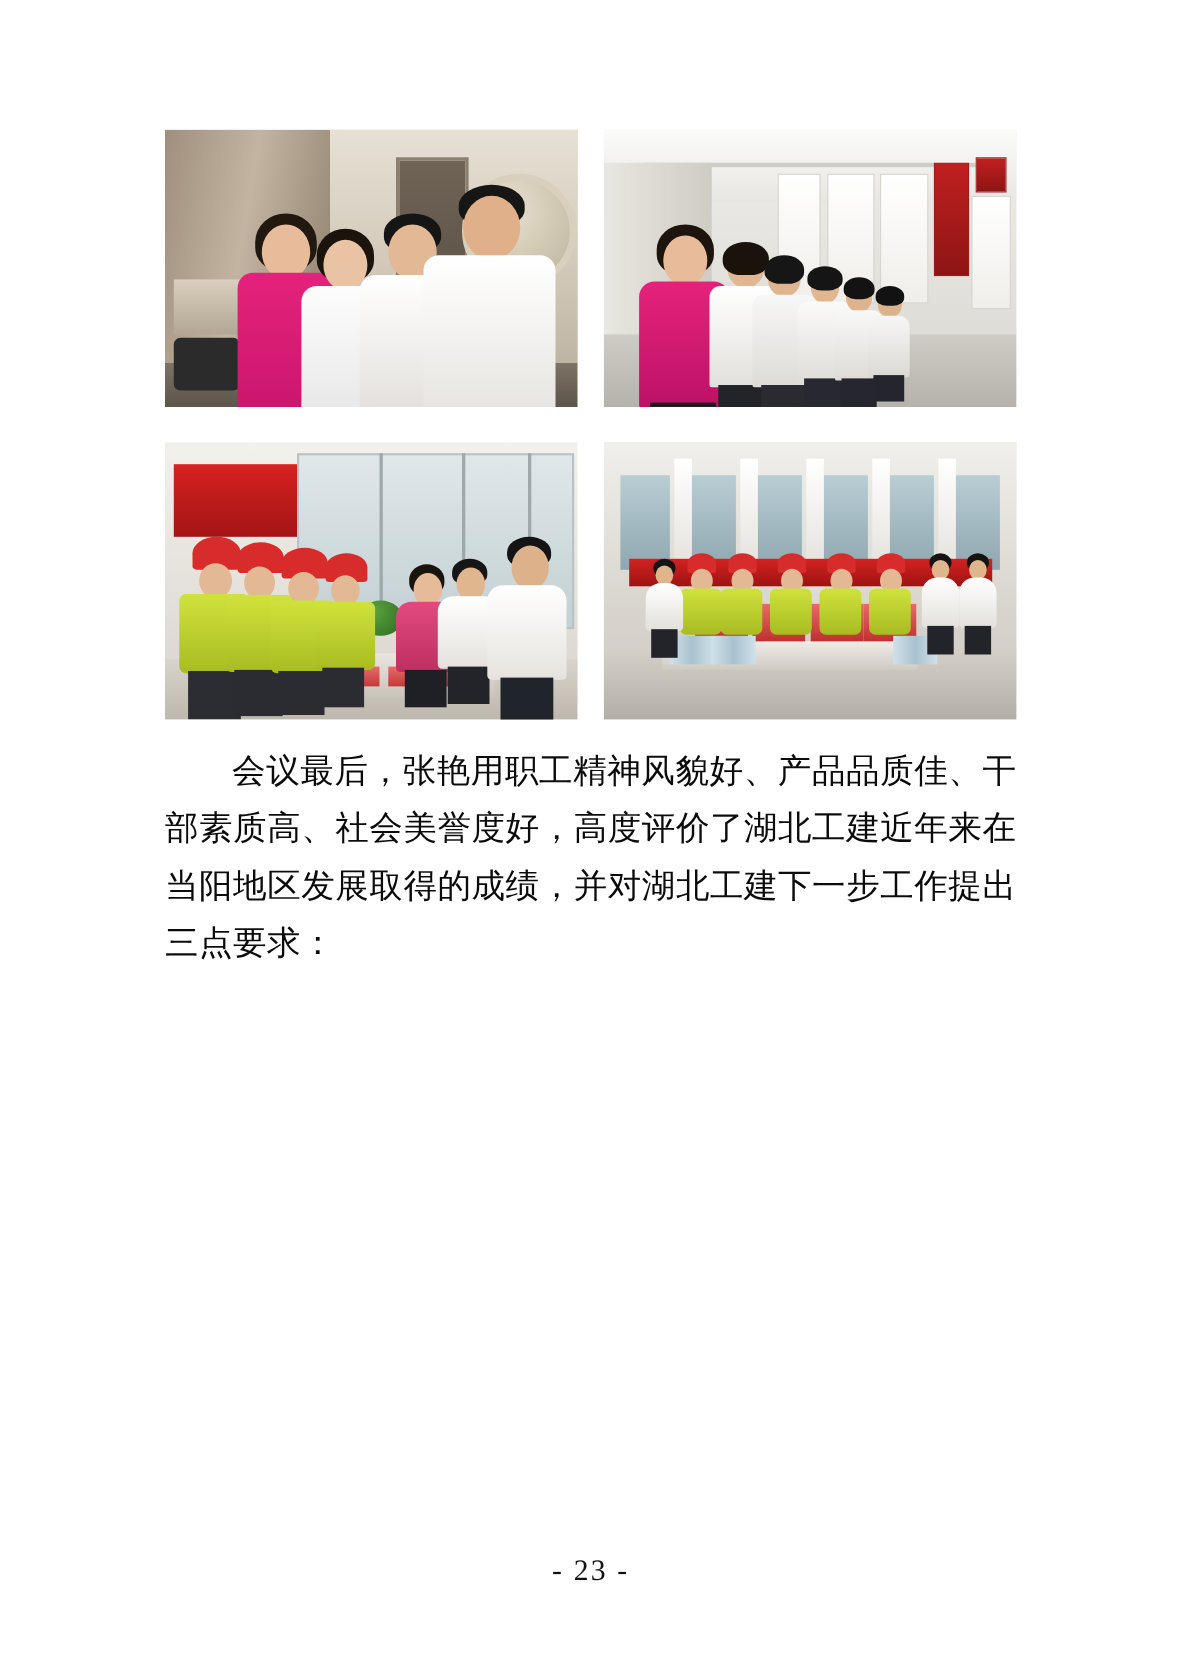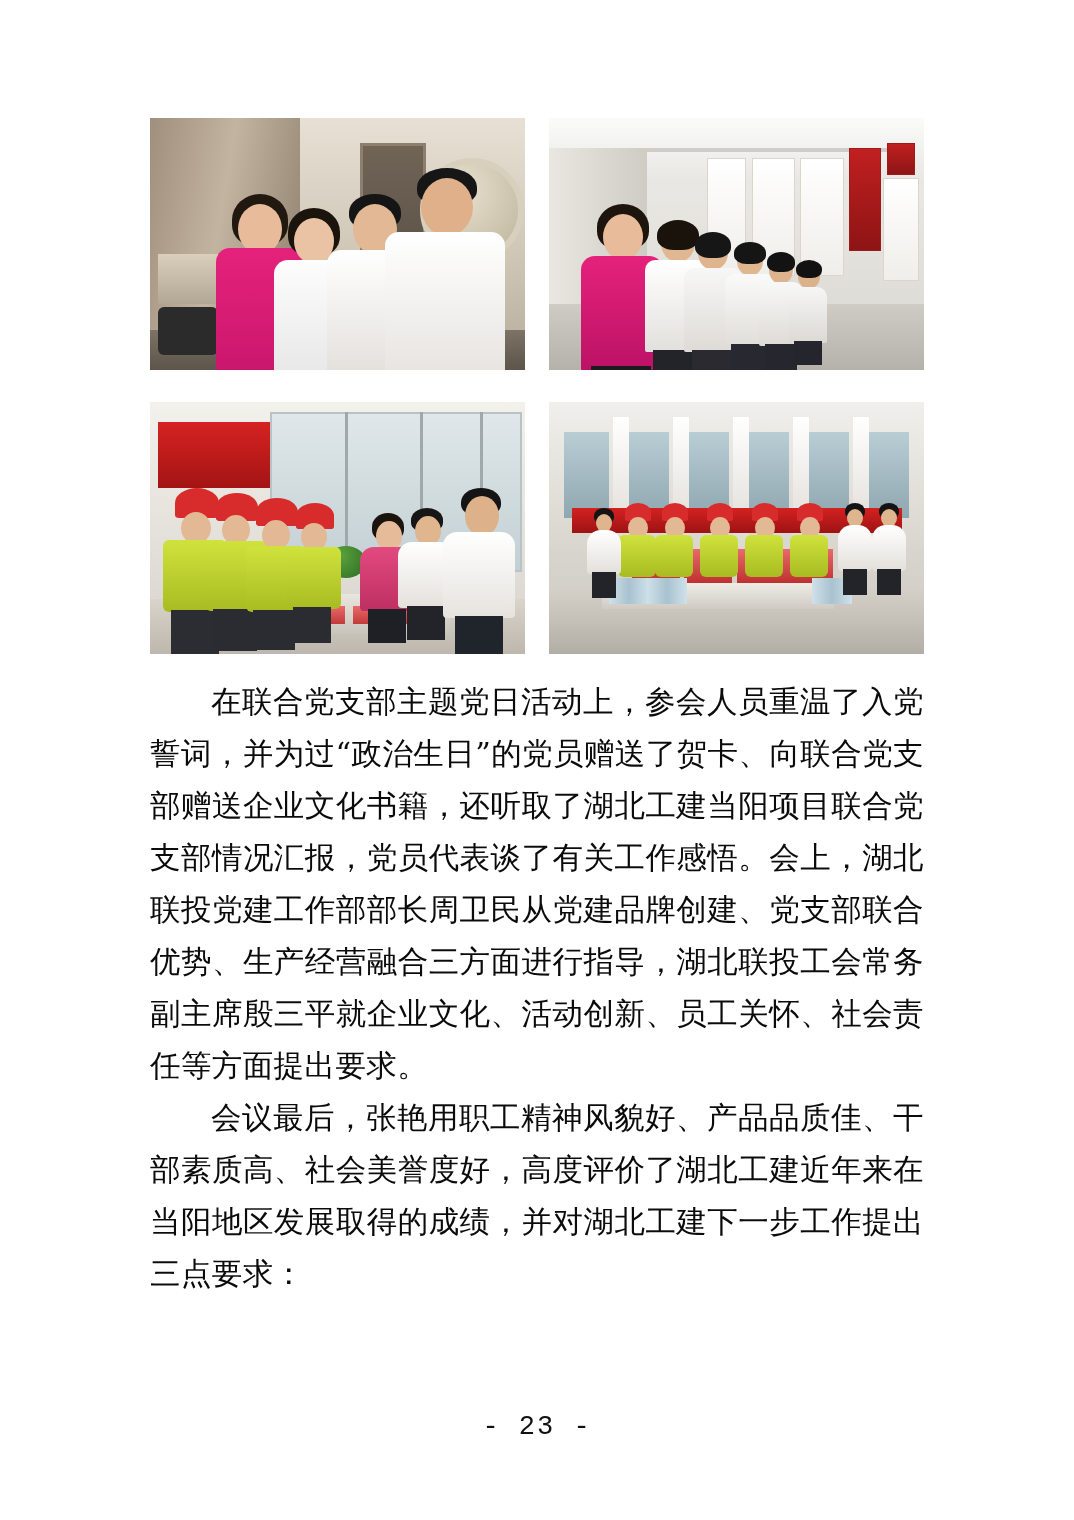--- a/index.html
+++ b/index.html
@@ -182,21 +182,21 @@
     margin: 0;
   }
   .gap-after-photos { height: 22px; }
   .gap-small { height: 10px; }
   .page-number {
     position: absolute;
     left: 0;
     width: 1074px;
     top: 1412px;
     text-align: center;
-    font-family: Liberation Mono, monospace;
+    font-family: Liberation Serif, serif;
     font-size: 27px;
     color: #111;
     letter-spacing: 2px;
   }
 </style>
 </head>
 <body>
 
 <div class="page">
   <div class="content">
@@ -418,20 +418,19 @@
           <div class="hair" style="left:7px;top:0;width:20px;height:16px;background:#141414"></div>
           <div class="head" style="left:9px;top:6px;width:16px;height:18px;background:#dfb58e"></div>
           <div class="body" style="left:0;top:22px;width:34px;height:46px;background:linear-gradient(180deg,#ffffff,#e3e0db)"></div>
           <div style="position:absolute;left:5px;top:66px;width:24px;height:26px;background:#23232a"></div>
         </div>
       </div>
     </div>
 
     <div class="gap-after-photos"></div>
 
-    <p class="para">在联合党支部主题党日活动上，参会人员重温了入党誓词，并为过“政治生日”的党员赠送了贺卡、向联合党支部赠送企业文化书籍，还听取了湖北工建当阳项目联合党支部情况汇报，党员代表谈了有关工作感悟。会上，湖北联投党建工作部部长周卫民从党建品牌创建、党支部联合优势、生产经营融合三方面进行指导，湖北联投工会常务副主席殷三平就企业文化、活动创新、员工关怀、社会责任等方面提出要求。</p>
 
     <p class="para">会议最后，张艳用职工精神风貌好、产品品质佳、干部素质高、社会美誉度好，高度评价了湖北工建近年来在当阳地区发展取得的成绩，并对湖北工建下一步工作提出三点要求：</p>
 
   </div>
 
   <div class="page-number">- 23 -</div>
 </div>
 
 </body></html>

